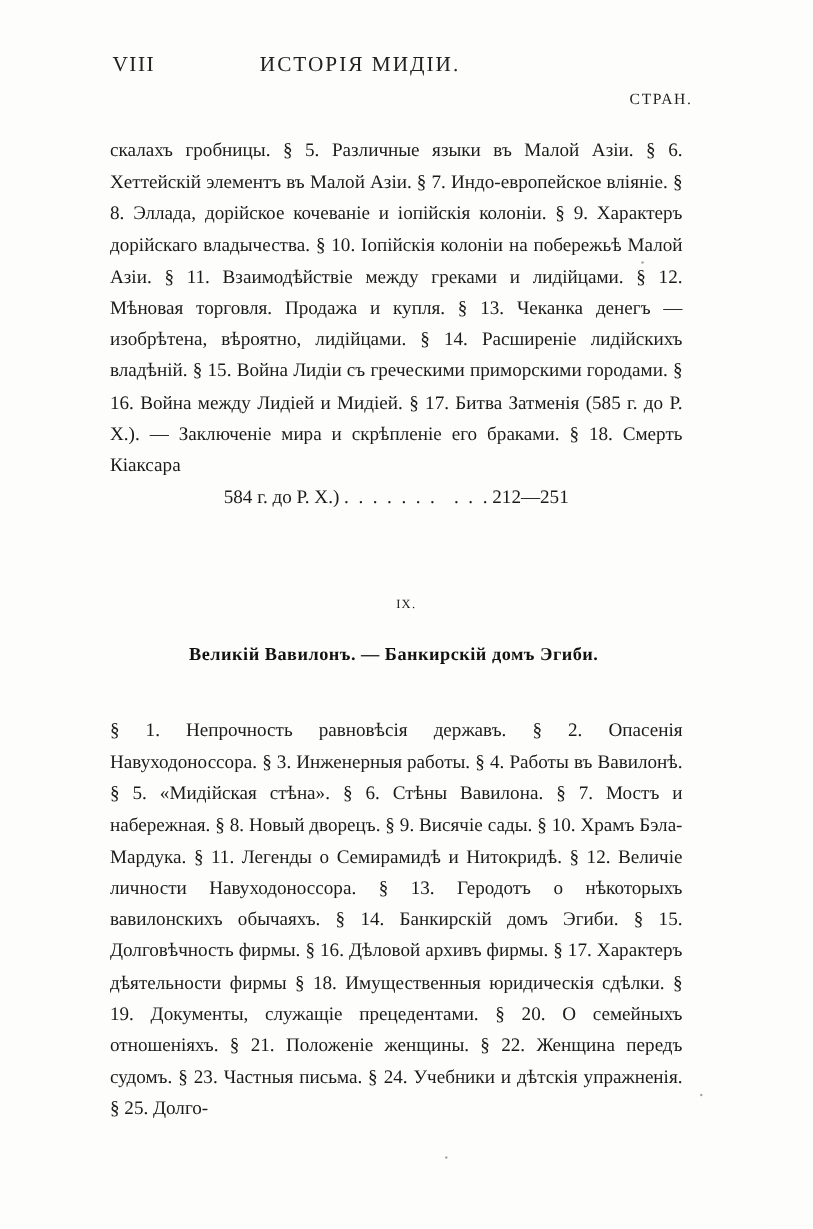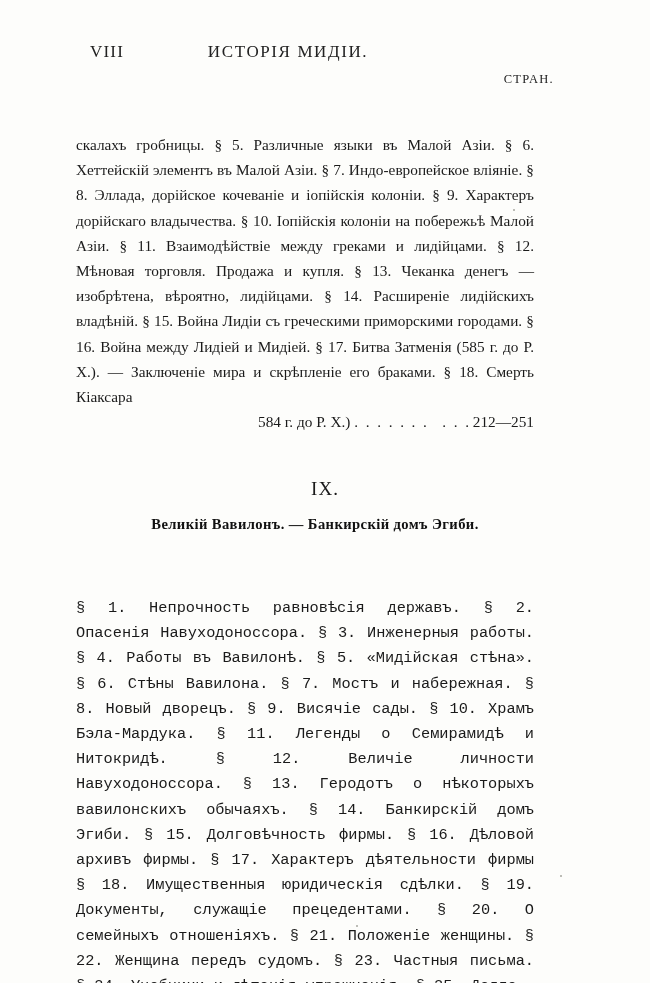--- a/index.html
+++ b/index.html
@@ -44,45 +44,44 @@
   .col-head {
     position: absolute;
     top: 72px;
     right: 96px;
     font-size: 12.5px;
     letter-spacing: 1.3px;
     color: #222;
   }
   .block {
     position: absolute;
-    left: 76px;
+    left: 88px;
     width: 458px;
-    margin-top: 24px;
   }
   .entry {
     font-size: 15.3px;
     line-height: 25.2px;
     text-align: justify;
     text-justify: inter-word;
     color: #1a1a1a;
   }
   .entry-1 { top: 108px; }
-  .entry-2 { top: 572px; font-family: Liberation Mono, monospace; }
+  .entry-2 { top: 572px; }
   .entry .lastline {
     display: block;
-    text-align: right;
+    text-align: center;
     white-space: pre;
   }
   .chapter-num {
     position: absolute;
     top: 478px;
     left: 0;
     width: 650px;
     text-align: center;
-    font-size: 19px;
+    font-size: 10px;
     letter-spacing: 1px;
     color: #1a1a1a;
   }
   .chapter-title {
     position: absolute;
     top: 516px;
     left: 0;
     width: 630px;
     text-align: center;
     font-size: 14.6px;

